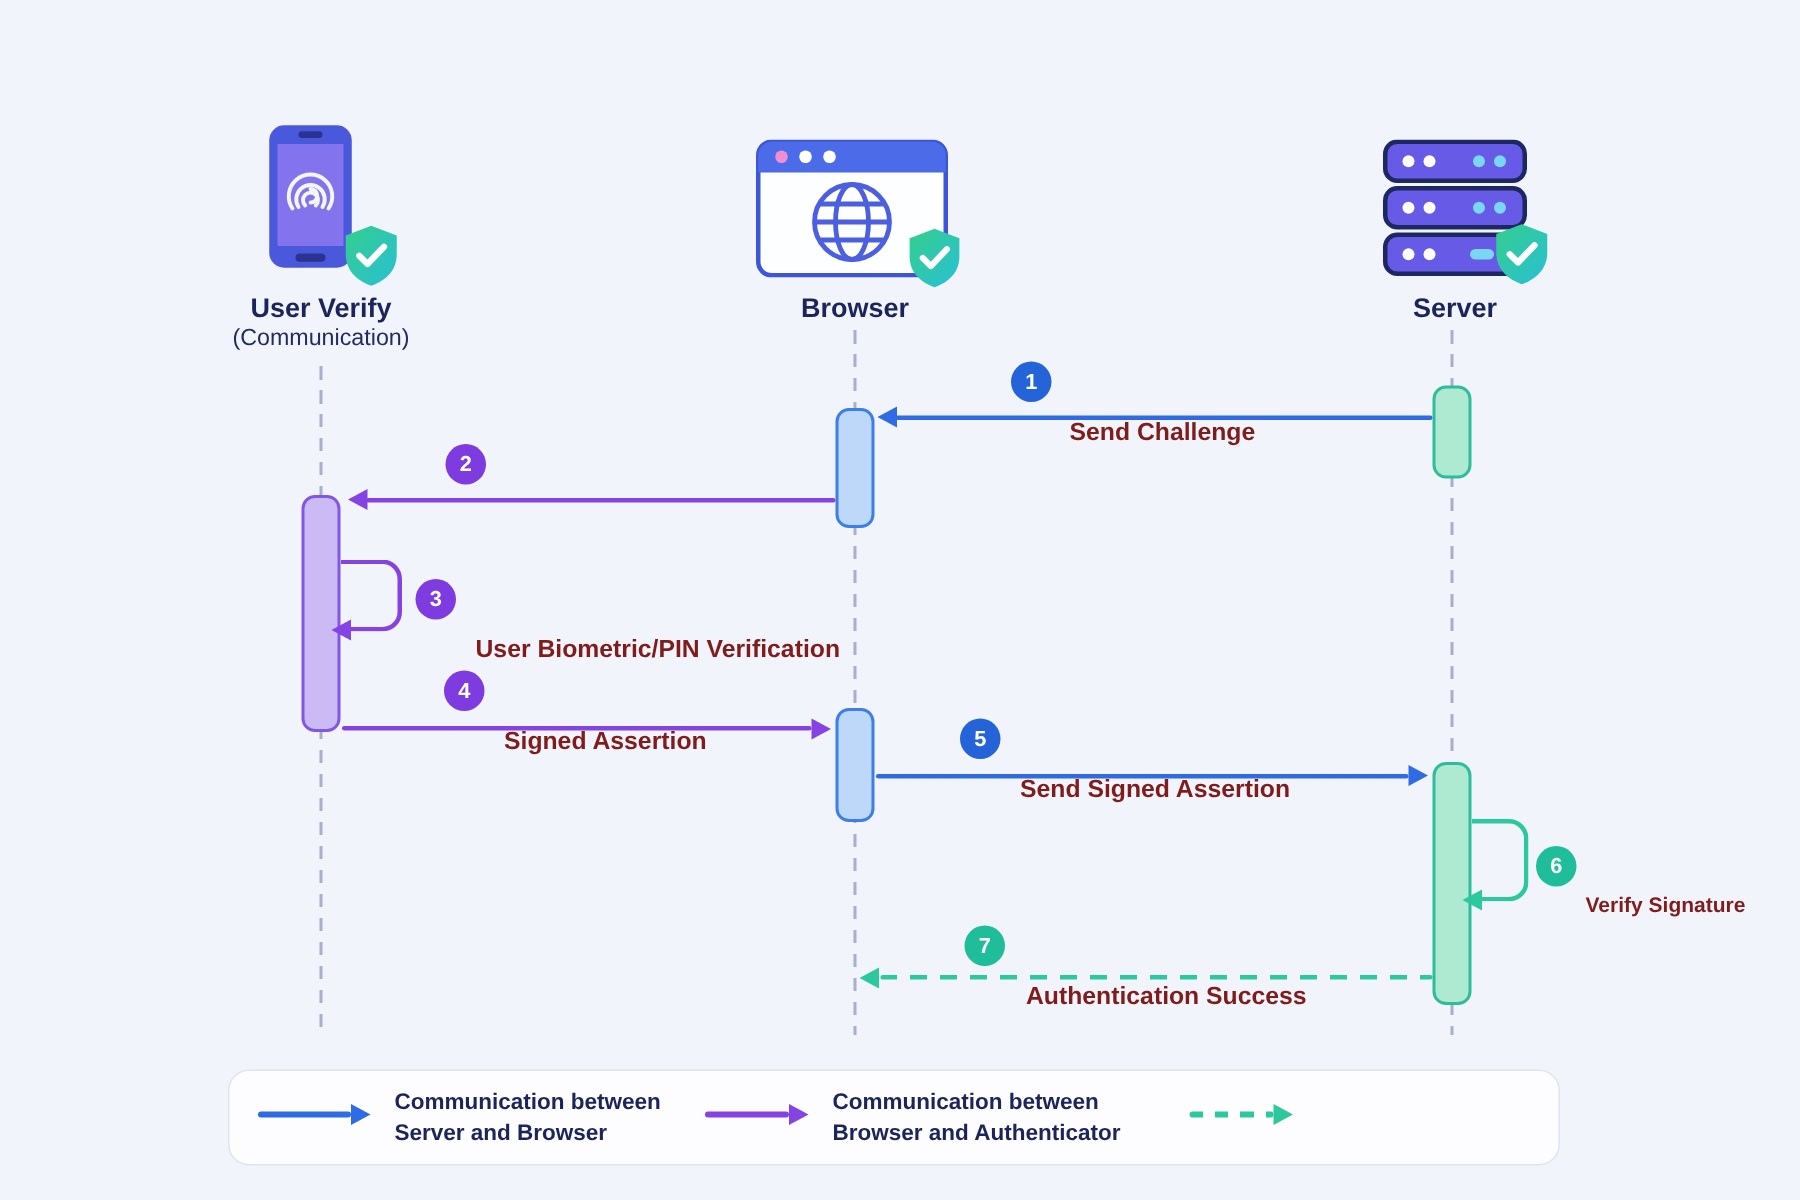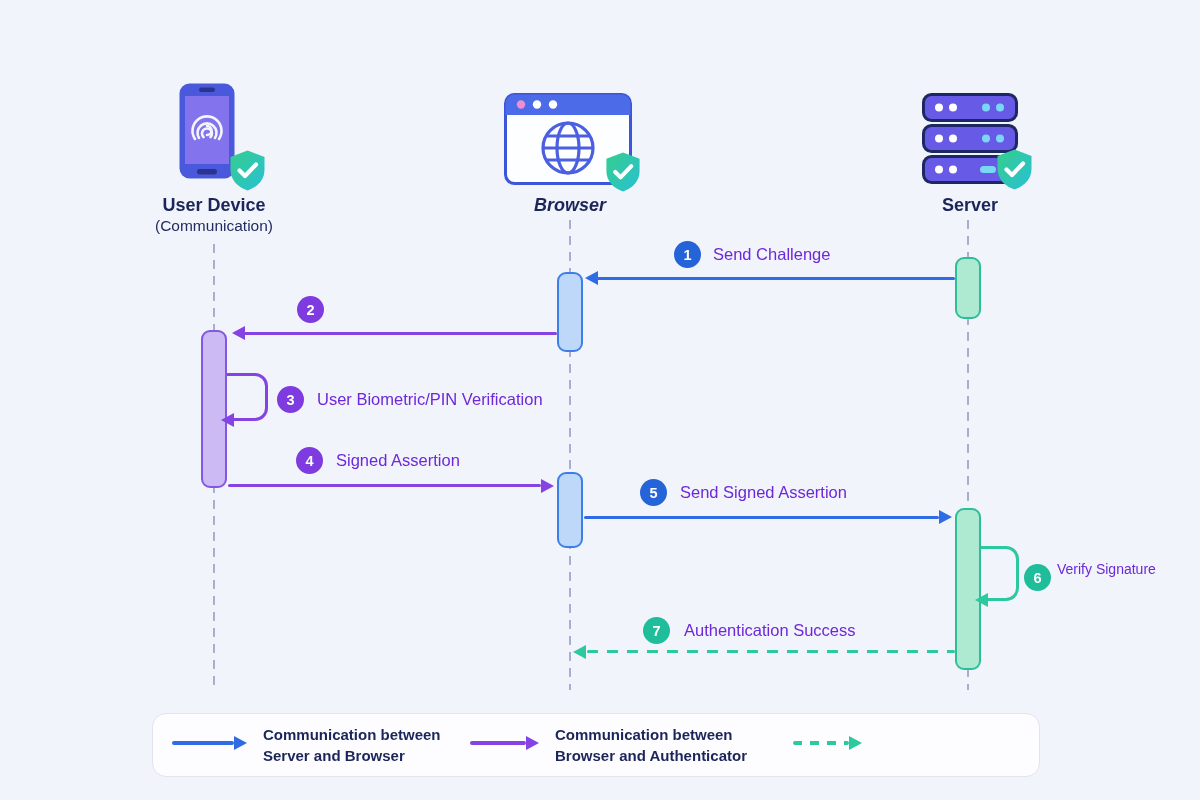--- a/index.html
+++ b/index.html
@@ -57,21 +57,21 @@
 
   .badge {
     position:absolute; width:27px; height:27px; border-radius:50%;
     color:#fff; font-size:14.5px; font-weight:700;
     display:flex; align-items:center; justify-content:center;
   }
   .badge.blue   { background:#2563d9; }
   .badge.purple { background:#7d3be0; }
   .badge.teal   { background:#1fbd9a; }
 
-  .msg-label { position:absolute; font-size:16.5px; font-weight:400; color:#6d28d9; white-space:nowrap; }
+  .msg-label { position:absolute; font-size:16.5px; font-weight:700; color:#7f1d1d; white-space:nowrap;margin-top:34px; }
   .msg-label.small { font-size:14px; line-height:21px; white-space:normal; }
 
   .legend-box {
     position:absolute; left:152px; top:713px; width:888px; height:64px;
     background:#fdfdff; border:1.5px solid #e1e4f0; border-radius:14px;
   }
   .legend-text { position:absolute; font-size:15px; font-weight:600; color:#1b2559; line-height:21px; }
   .legend-line { position:absolute; height:3.5px; border-radius:2px; }
   .legend-line.blue { background:#2f6be4; }
   .legend-line.purple { background:#8443e2; }
@@ -162,23 +162,23 @@
     <defs>
         <linearGradient id="sg3" x1="0" y1="0" x2="1" y2="1">
       <stop offset="0" stop-color="#35ce8d"></stop>
           <stop offset="1" stop-color="#28c0d4"></stop>
         </linearGradient>
       </defs>
     <path d="M20.5 1.5 L37.5 8 v12.5 c0 10.5-7 17.5-17 21 c-10-3.5-17-10.5-17-21 V8 Z" fill="url(#sg3)"></path>
     <path d="M12.5 21.5 l5.5 5.5 l11-11.5" fill="none" stroke="#fff" stroke-width="4.2" stroke-linecap="round" stroke-linejoin="round"></path>
   </svg>
 
-  <div class="actor-label" style="left:134px; top:195px; width:160px;">User Device</div>
+  <div class="actor-label" style="left:134px; top:195px; width:160px;">User Verify</div>
   <div class="actor-sublabel" style="left:134px; top:217px; width:160px;">(Communication)</div>
-  <div class="actor-label" style="left:490px; top:195px; width:160px;font-style:italic;">Browser</div>
+  <div class="actor-label" style="left:490px; top:195px; width:160px;">Browser</div>
   <div class="actor-label" style="left:890px; top:195px; width:160px;">Server</div>
 
   <div class="lifeline" style="left:213px; top:244px; height:446px;"></div>
   <div class="lifeline" style="left:569px; top:220px; height:470px;"></div>
   <div class="lifeline" style="left:967px; top:220px; height:470px;"></div>
 
   <div class="actbar teal" style="left:955px; top:257px; height:62px;"></div>
   <div class="actbar blue" style="left:557px; top:272px; height:80px;"></div>
   <div class="actbar purple" style="left:201px; top:330px; height:158px;"></div>
   <div class="actbar blue" style="left:557px; top:472px; height:76px;"></div>

